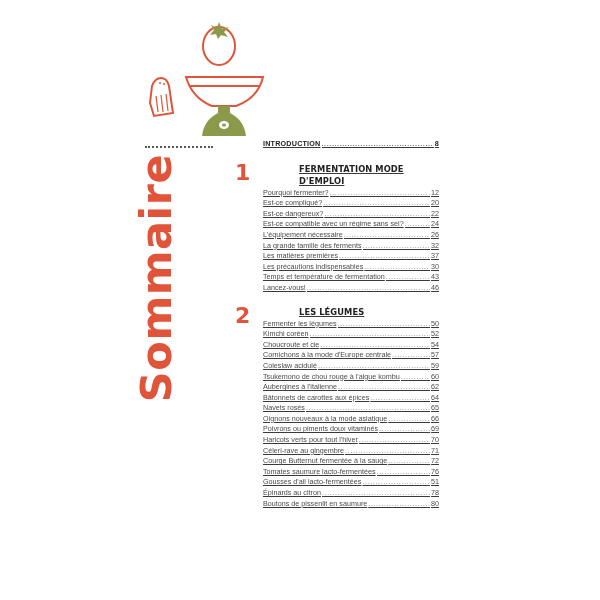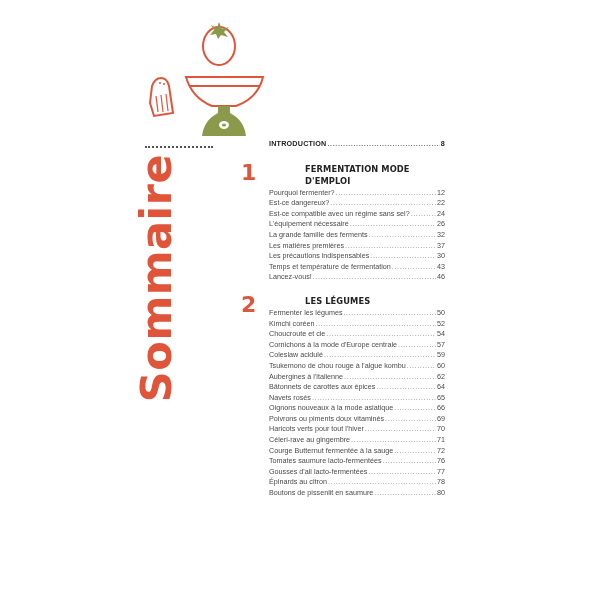--- a/index.html
+++ b/index.html
@@ -1,21 +1,21 @@
 <!DOCTYPE html>
 <html><head>
 <meta charset="utf-8">
 <style>
   html, body { margin: 0; padding: 0; background: #ffffff; }
   body { width: 600px; height: 600px; position: relative; overflow: hidden; font-family: "Liberation Sans", sans-serif; color: #3a3a3a; }
   .illustration { position: absolute; left: 140px; top: 8px; width: 125px; height: 130px; }
   .dotted-rule { position: absolute; left: 145px; top: 146px; width: 68px; border-top: 2px dotted #555; }
   .sommaire { position: absolute; left: 126px; top: 163px; width: 60px; height: 230px; }
   .sommaire span { position: absolute; left: 50%; top: 50%; transform: translate(-50%, -50%) rotate(-90deg); font-family: "DejaVu Sans", sans-serif; font-weight: bold; font-size: 43px; color: #e0553a; white-space: nowrap; letter-spacing: 0.5px; }
-  .toc { position: absolute; left: 269px; top: 139px; width: 176px; }
+  .toc { position: absolute; left: 263px; top: 139px; width: 176px; text-decoration: underline; }
   .row { display: flex; align-items: baseline; font-size: 7.2px; line-height: 10.6px; color: #4a4a4a; white-space: nowrap; }
   .row .t { flex: 0 0 auto; }
   .row .dots { flex: 1 1 auto; overflow: hidden; margin: 0 1px; }
   .row .dots::after { content: "................................................................................................................................................"; letter-spacing: 0.6px; color: #777; }
   .row .p { flex: 0 0 auto; }
   .intro { font-weight: bold; color: #222; letter-spacing: 0.2px; }
   .section { position: relative; }
   .section-num { position: absolute; left: -28px; top: -3px; font-family: "DejaVu Sans", sans-serif; font-weight: bold; font-size: 22px; color: #e0553a; }
   .section-title { font-family: "DejaVu Sans", sans-serif; font-weight: bold; font-size: 8.3px; color: #222; line-height: 12px; margin-bottom: 1px; letter-spacing: 0.1px; margin-left: 36px; }
   .s1 { margin-top: 13px; }
@@ -63,20 +63,25 @@
 
   <div class="section s1">
     <div class="section-num">1</div>
     <div class="section-title">FERMENTATION MODE D'EMPLOI</div>
     <div class="row">
         <span class="t">Pourquoi fermenter?</span>
         <span class="dots"></span>
         <span class="p">12</span>
       </div>
     <div class="row">
+        <span class="t">Est-ce compliqué?</span>
+        <span class="dots"></span>
+        <span class="p">20</span>
+      </div>
+    <div class="row">
         <span class="t">Est-ce dangereux?</span>
         <span class="dots"></span>
         <span class="p">22</span>
       </div>
     <div class="row">
         <span class="t">Est-ce compatible avec un régime sans sel?</span>
         <span class="dots"></span>
         <span class="p">24</span>
       </div>
     <div class="row">
@@ -185,21 +190,21 @@
         <span class="p">72</span>
       </div>
     <div class="row">
         <span class="t">Tomates saumure lacto-fermentées</span>
         <span class="dots"></span>
         <span class="p">76</span>
       </div>
     <div class="row">
         <span class="t">Gousses d'ail lacto-fermentées</span>
         <span class="dots"></span>
-        <span class="p">77</span>
+        <span class="p">51</span>
       </div>
     <div class="row">
         <span class="t">Épinards au citron</span>
         <span class="dots"></span>
         <span class="p">78</span>
       </div>
     <div class="row">
         <span class="t">Boutons de pissenlit en saumure</span>
         <span class="dots"></span>
         <span class="p">80</span>

